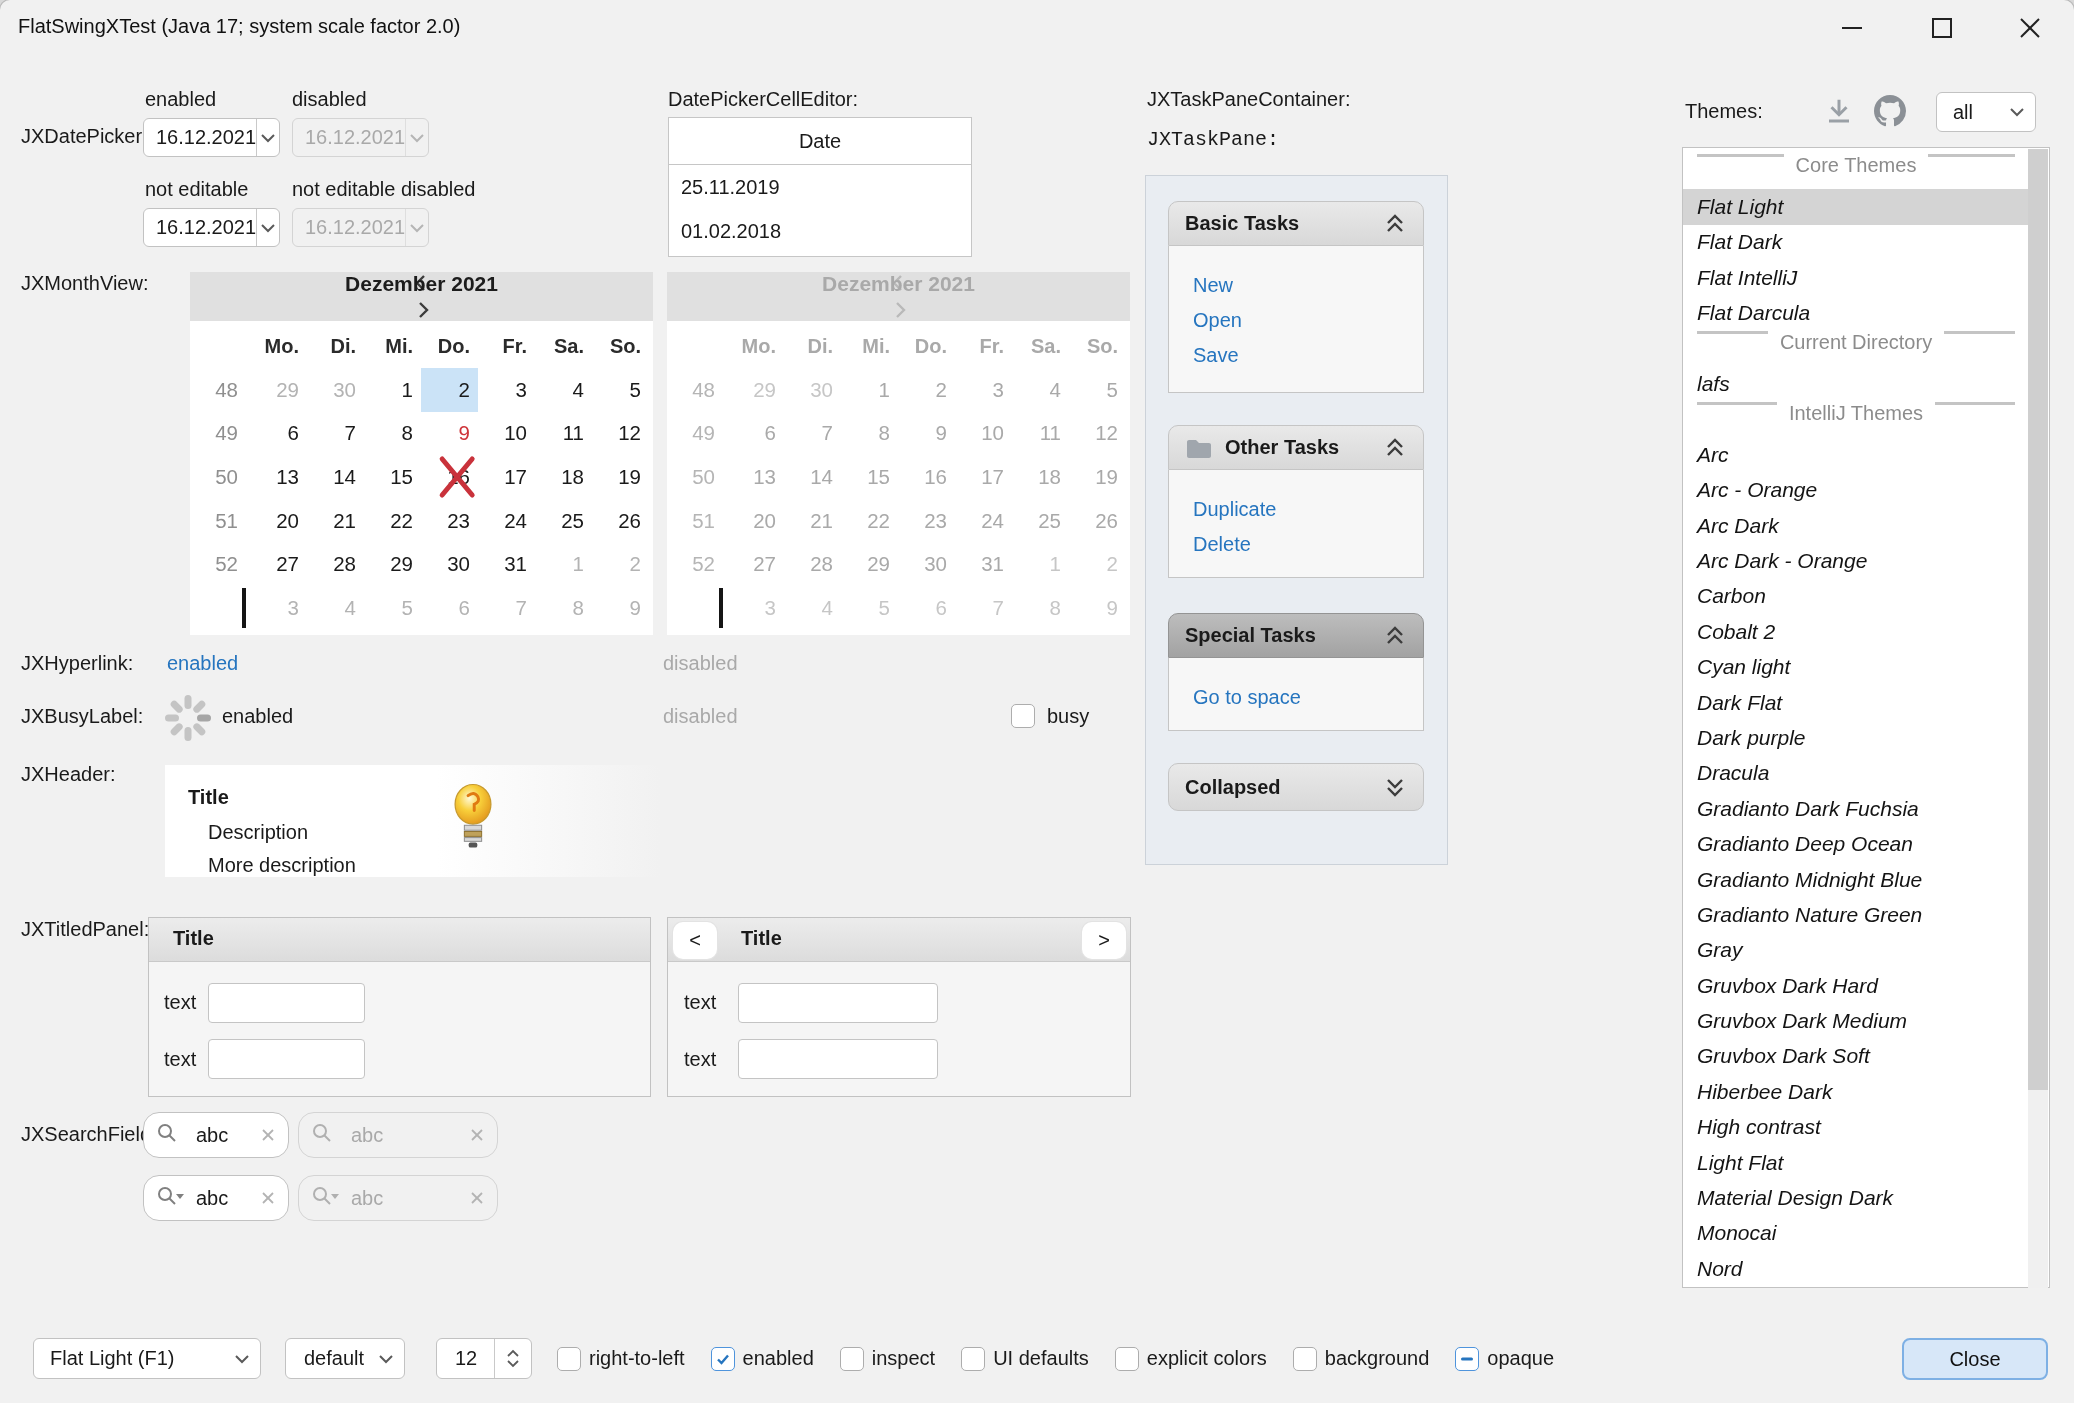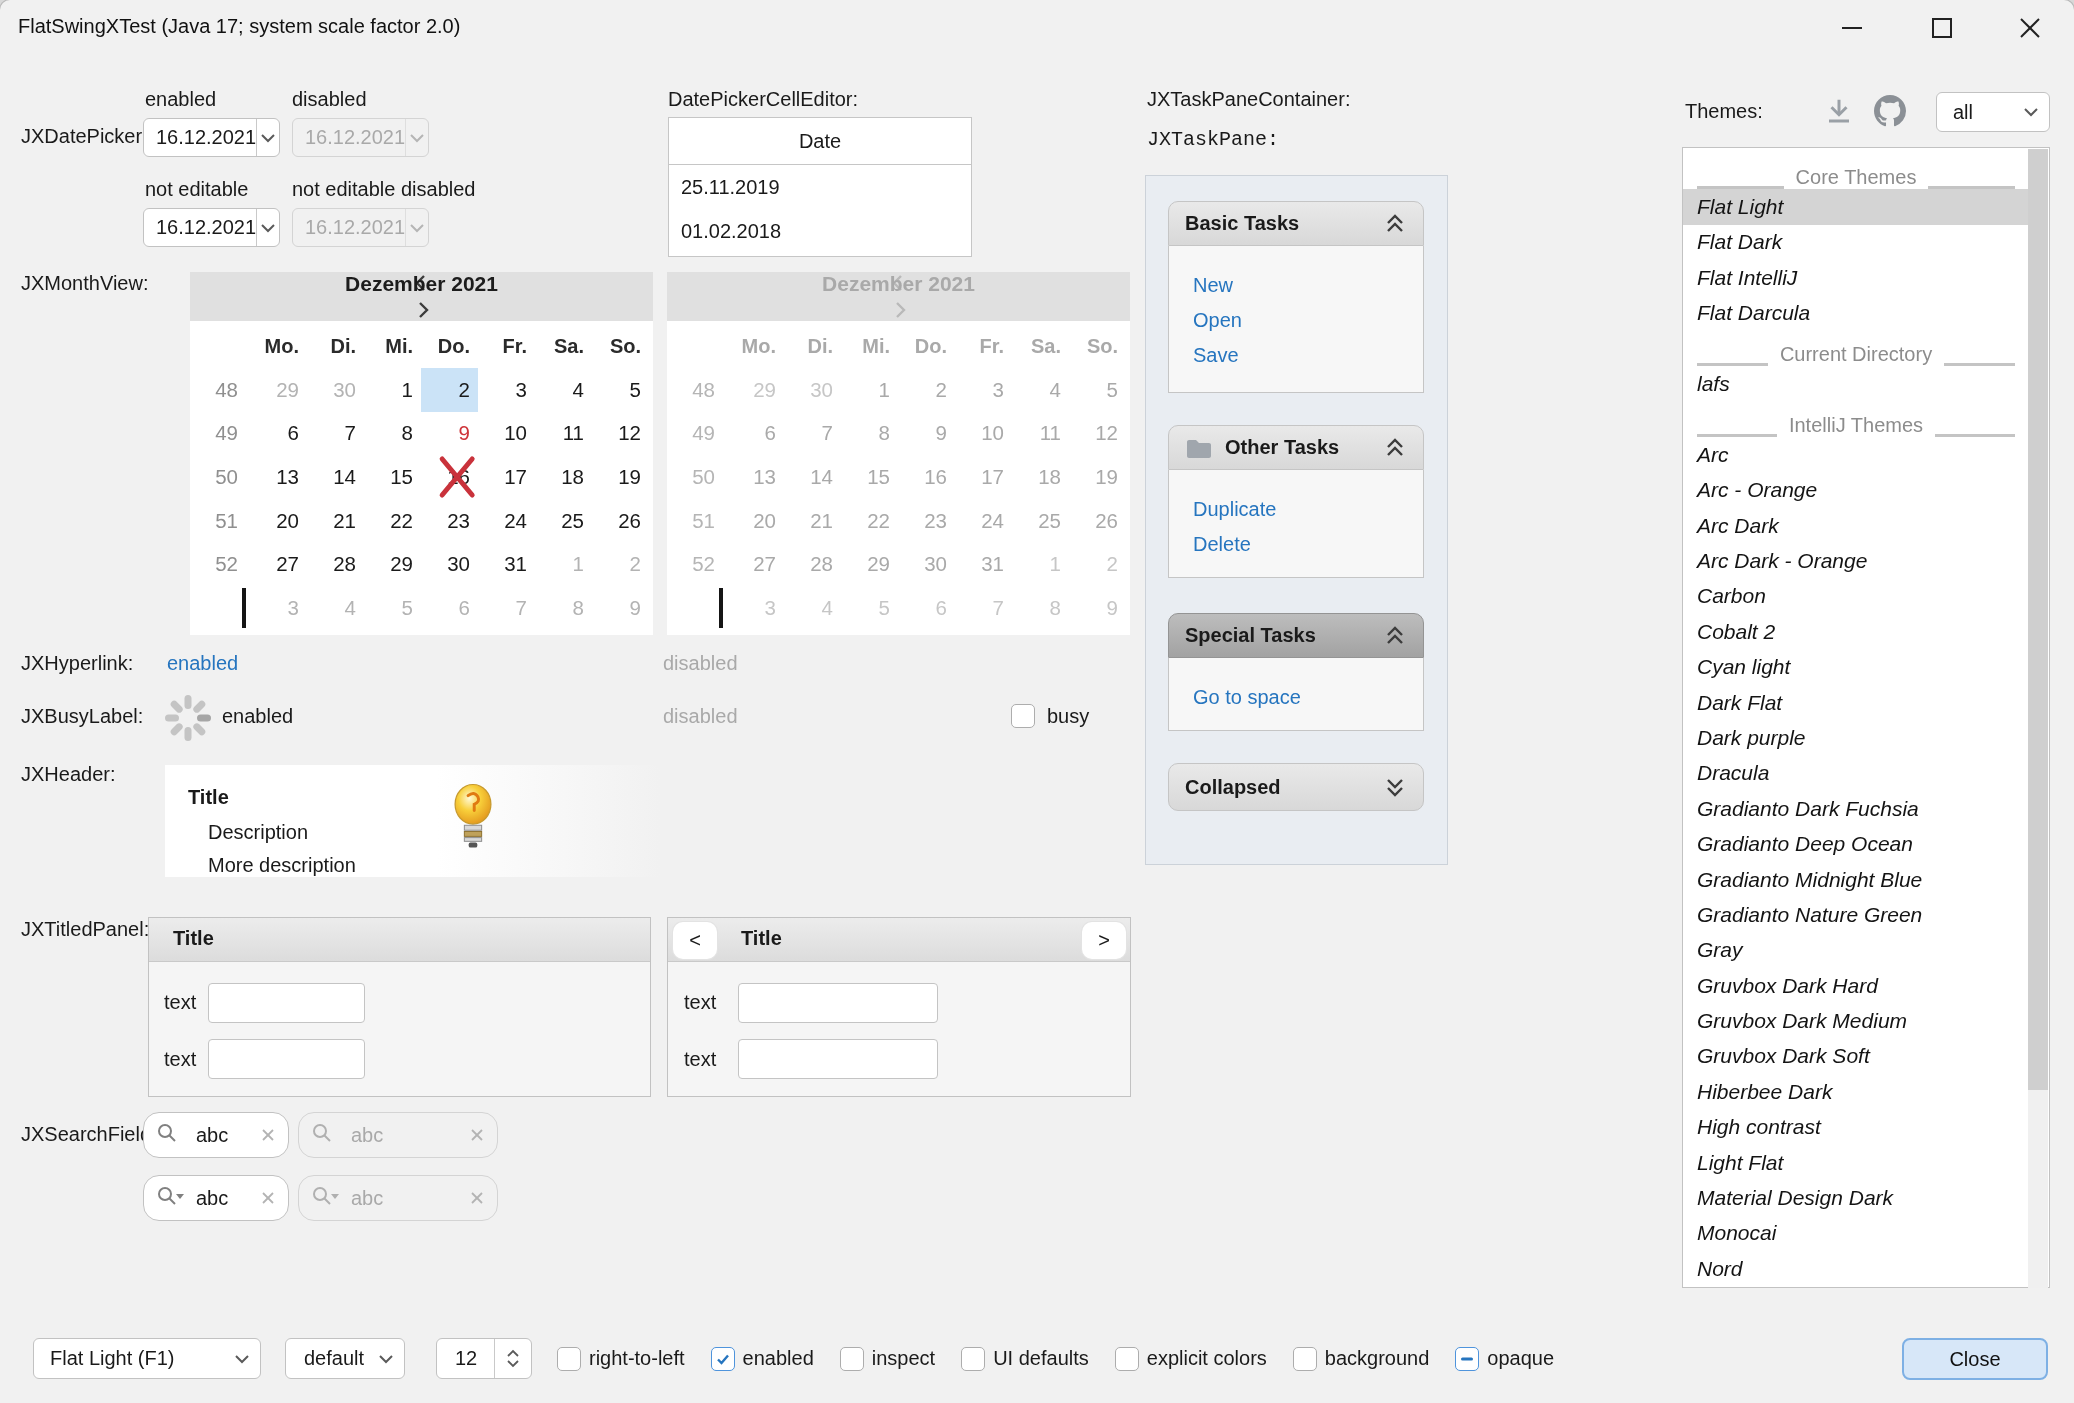--- a/index.html
+++ b/index.html
@@ -97,21 +97,21 @@
 
   
   .combo{position:absolute;background:#fff;border:1px solid #c2c2c2;border-radius:6px;
          display:flex;align-items:center;box-sizing:border-box;}
   .combo .val{flex:1;padding-left:16px;}
   .combo .carrow{width:36px;display:flex;align-items:center;justify-content:center;}
   .theme-list{position:absolute;left:1682px;top:147px;width:368px;height:1141px;background:#fff;
               border:1px solid #c2c2c2;box-sizing:border-box;padding-top:6px;}
   .titem{height:35.4px;display:flex;align-items:center;padding-left:14px;width:346px;box-sizing:border-box;font-size:21px;color:#141414;font-style:italic;}
   .titem.sel{background:#d4d4d4;}
-  .tsep{height:35.4px;display:flex;align-items:flex-end;gap:12px;color:#8c8c8c;padding:0 14px;width:346px;box-sizing:border-box;}
+  .tsep{height:35.4px;display:flex;align-items:flex-start;gap:12px;color:#8c8c8c;padding:0 14px;width:346px;box-sizing:border-box;}
   .tsep .line{flex:1;height:3px;background:#c4c4c4;}
   .vscroll{position:absolute;right:1px;top:1px;width:20px;height:1139px;background:#f0f0f0;}
   .vthumb{position:absolute;left:0;top:0;width:20px;height:941px;background:#cfcfcf;}
 
   
   .spin{position:absolute;background:#fff;border:1px solid #c2c2c2;border-radius:6px;display:flex;align-items:center;box-sizing:border-box;}
   .spin .val{flex:1;padding-left:18px;}
   .spin .btns{width:36px;align-self:stretch;border-left:1px solid #c9c9c9;display:flex;flex-direction:column;align-items:center;justify-content:center;gap:1px;}
   .checkrow{position:absolute;left:557px;top:1338px;height:41px;display:flex;align-items:center;gap:26px;}
   .cbx{display:flex;align-items:center;gap:8px;}
@@ -688,21 +688,21 @@
 
   <span class="abs" style="left:1685px;top:100px;">Themes:</span>
   <svg class="abs" style="left:1824px;top:96px;" width="30" height="30" viewBox="0 0 24 24">
     <line x1="12" y1="3" x2="12" y2="14" stroke="#9aa0a6" stroke-width="2.4"></line>
     <polyline points="6,9 12,15 18,9" fill="none" stroke="#9aa0a6" stroke-width="2.4"></polyline>
     <line x1="4" y1="20" x2="20" y2="20" stroke="#9aa0a6" stroke-width="2.4"></line>
   </svg>
   <svg class="abs" style="left:1874px;top:95px;" width="32" height="32" viewBox="0 0 16 16">
     <path fill="#8b9096" d="M8 0C3.58 0 0 3.58 0 8c0 3.54 2.29 6.53 5.47 7.59.4.07.55-.17.55-.38 0-.19-.01-.82-.01-1.49-2.01.37-2.53-.49-2.69-.94-.09-.23-.48-.94-.82-1.13-.28-.15-.68-.52-.01-.53.63-.01 1.08.58 1.23.82.72 1.21 1.87.87 2.33.66.07-.52.28-.87.51-1.07-1.78-.2-3.64-.89-3.64-3.95 0-.87.31-1.59.82-2.15-.08-.2-.36-1.02.08-2.12 0 0 .67-.21 2.2.82.64-.18 1.32-.27 2-.27s1.36.09 2 .27c1.53-1.04 2.2-.82 2.2-.82.44 1.1.16 1.92.08 2.12.51.56.82 1.27.82 2.15 0 3.07-1.87 3.75-3.65 3.95.29.25.54.73.54 1.48 0 1.07-.01 1.93-.01 2.2 0 .21.15.46.55.38A8.01 8.01 0 0 0 16 8c0-4.42-3.58-8-8-8z"></path>
   </svg>
-  <div class="combo" style="left:1936px;top:92px;width:114px;height:40px;">
+  <div class="combo" style="left:1936px;top:92px;width:100px;height:40px;">
     <span class="val">all</span>
     <span class="carrow">
         <svg width="16" height="12" viewBox="0 0 16 12">
           <polyline points="2,3 8,9 14,3" fill="none" stroke="#5a5a5a" stroke-width="2"></polyline>
         </svg>
       </span>
   </div>
 
   <div class="theme-list" id="theme-list">
     <div class="vscroll">

